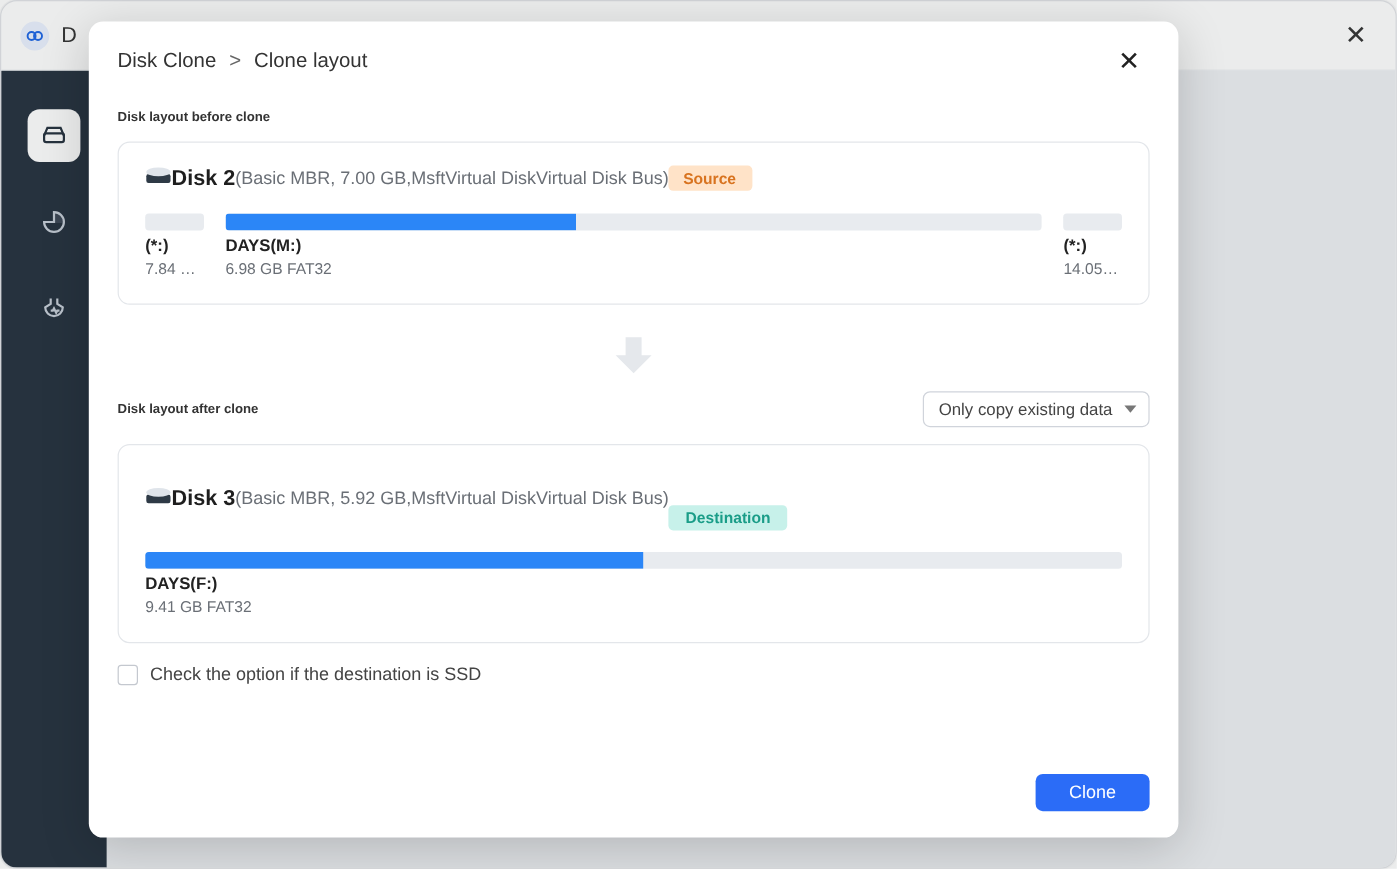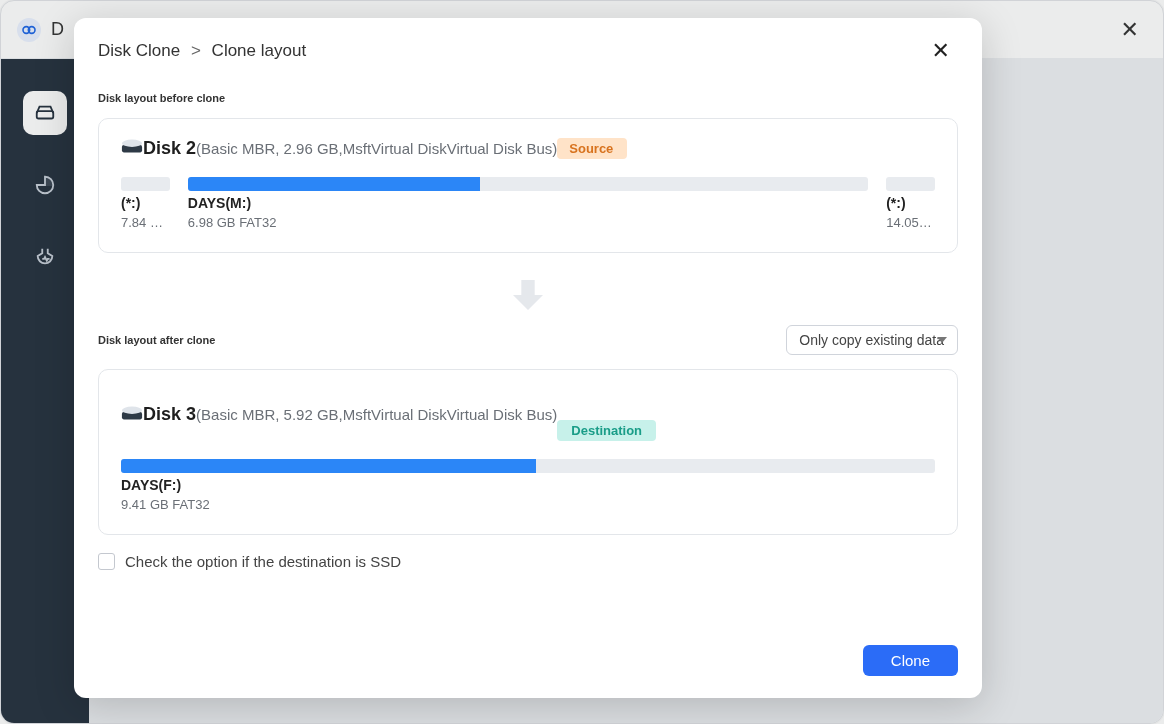--- a/index.html
+++ b/index.html
@@ -85,21 +85,21 @@
   overflow:auto;
 }
 .section-title{
   font-size:11px;font-weight:600;color:#333;
   margin:10px 0 14px 0;
 }
 .section-title-right{display:flex;align-items:center;margin:10px 0 14px 0;}
 .copy-select{
   margin-left:auto;
   border:1px solid #d0d4db;border-radius:6px;
-  padding:6px 13px 6px 12px;
+  padding:6px 30px 6px 12px;
   font-size:14px;color:#444;
   position:relative;background:#fff;cursor:pointer;
 }
 .copy-select .caret{
   position:absolute;right:10px;top:50%;transform:translateY(-50%);
   width:0;height:0;border-left:5px solid transparent;border-right:5px solid transparent;border-top:6px solid #777;
 }
 
 .disk-card{
   border:1px solid #e3e6ea;border-radius:10px;
@@ -208,21 +208,21 @@
 
     <div class="disk-card">
       <div class="disk-head">
         <span class="disk-icon">
           <svg viewBox="0 0 24 18">
               <rect x="1" y="8" width="22" height="8" rx="2" fill="#2e3a46"></rect>
               <ellipse cx="12" cy="6" rx="11" ry="4" fill="#dfe4ea"></ellipse>
             </svg>
         </span>
         <span class="disk-name">Disk 2</span>
-        <span class="disk-info">(Basic MBR, 2.96 GB,Msft</span>
+        <span class="disk-info">(Basic MBR, 7.00 GB,Msft</span>
         <span class="disk-info">Virtual Disk</span>
         <span class="disk-info">Virtual Disk Bus)</span>
         <span class="badge source">Source</span>
       </div>
 
       <div class="part-row">
         <div class="part-col" style="flex:0 0 6%">
           <div class="part-bar">
               <div class="fill" style="width:0%"></div>
             </div>

